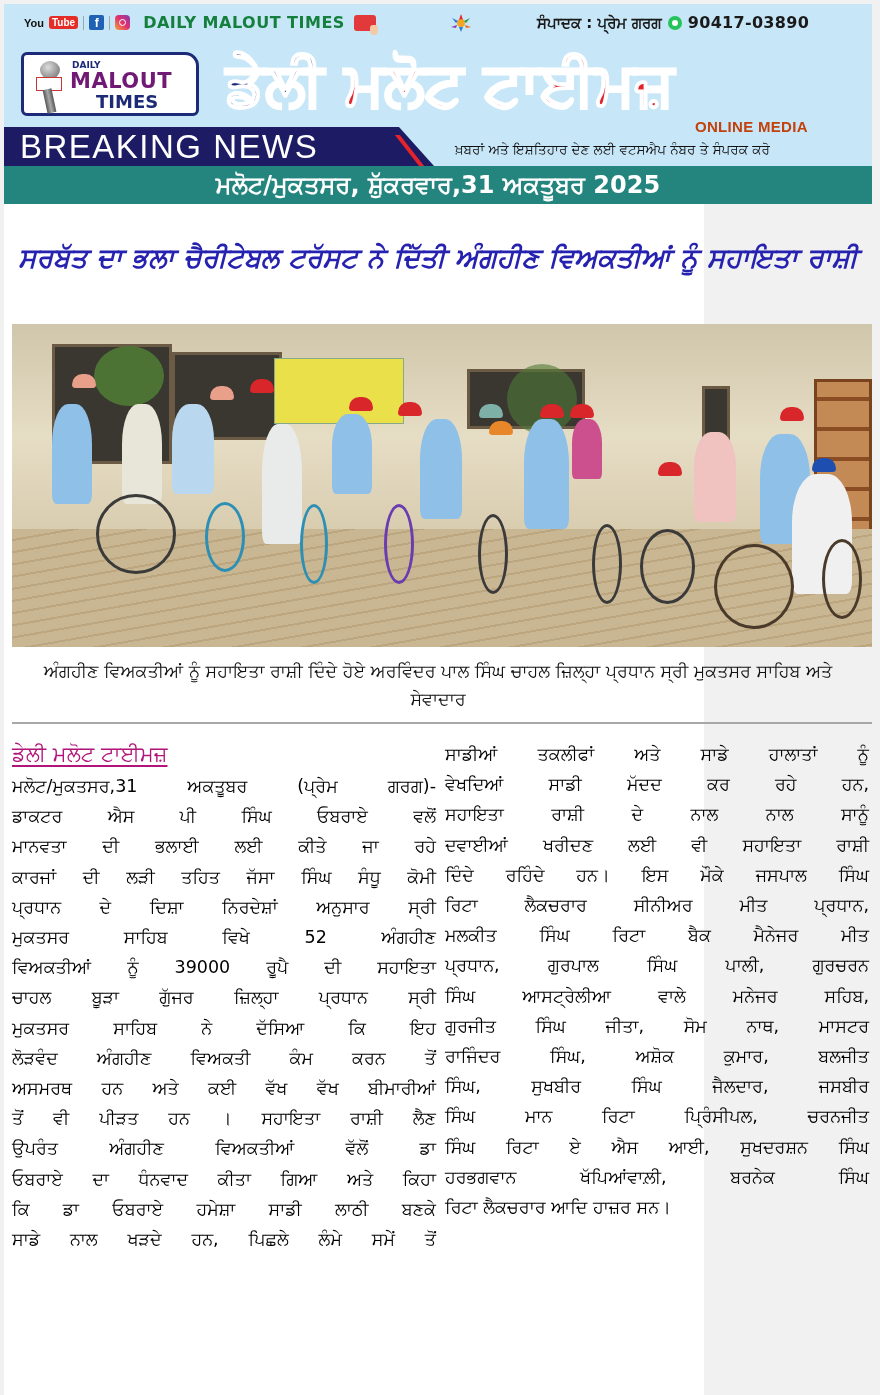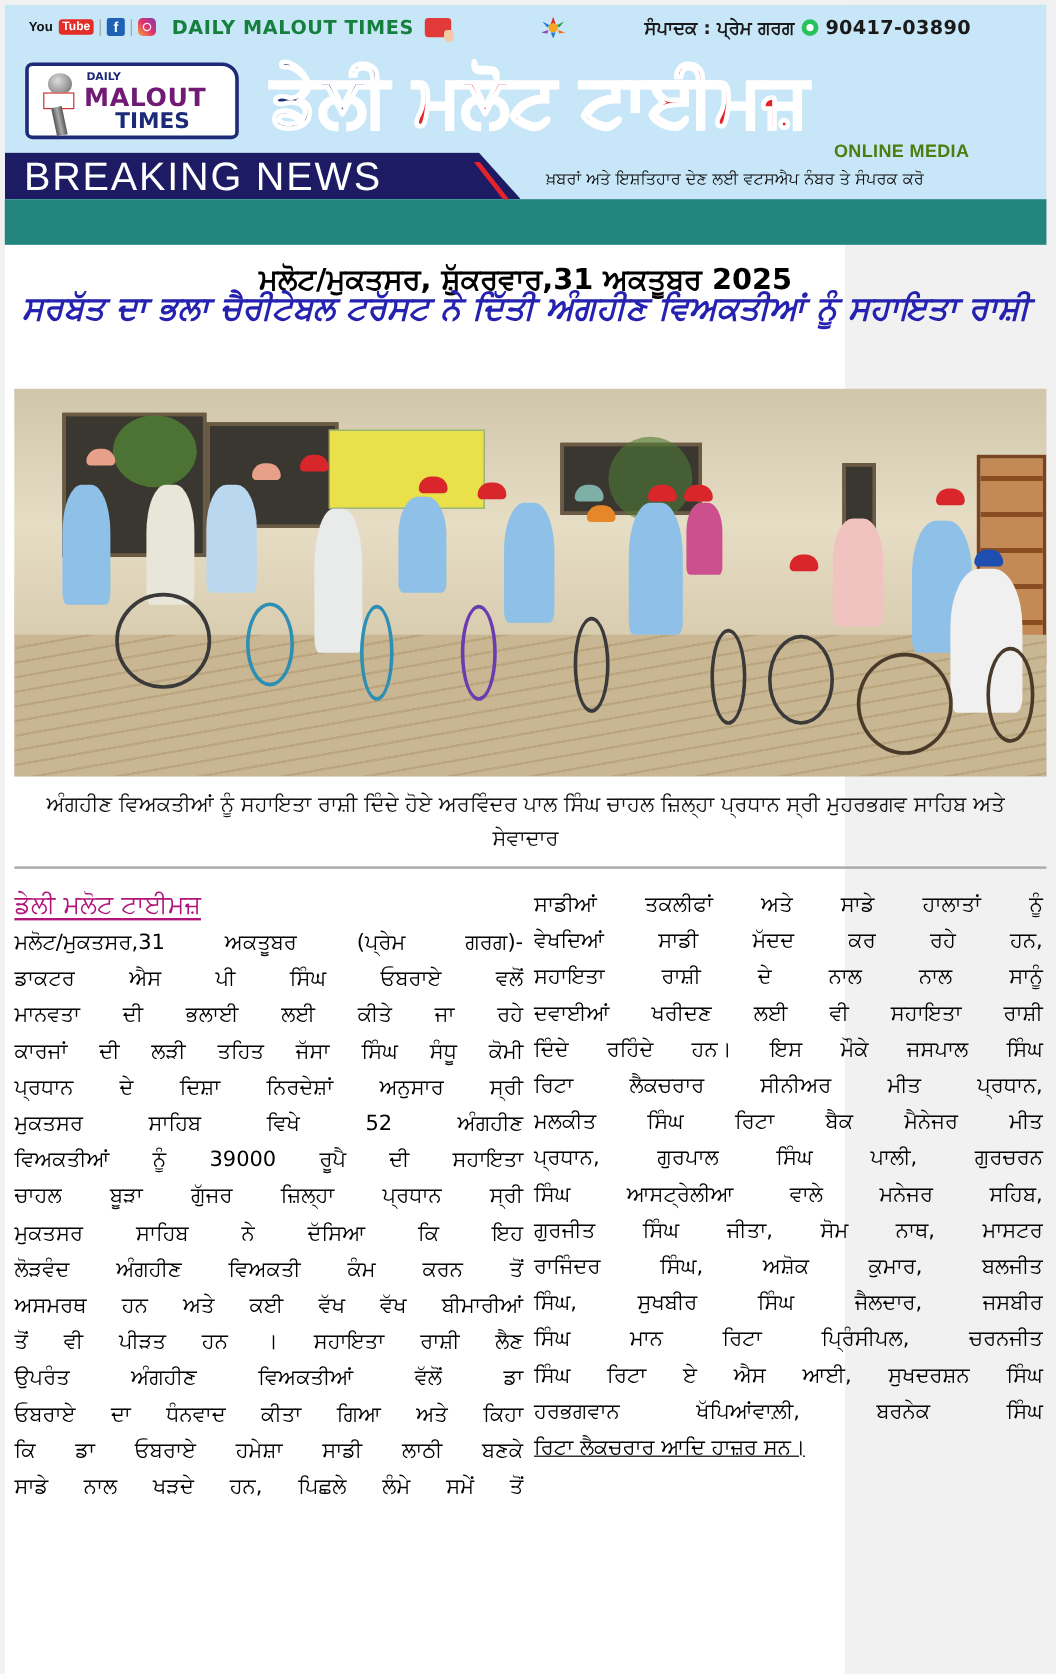--- a/index.html
+++ b/index.html
@@ -43,33 +43,33 @@
   .logo-malout { position:absolute; left:46px; top:14px; font: bold 21px "DejaVu Sans", sans-serif; color:#701a75; letter-spacing: 0.5px; }
   .logo-times { position:absolute; left:72px; top:36px; font: bold 18px "DejaVu Sans", sans-serif; color:#1d2a78; }
 
   .big-title {
     position: absolute; left: 222px; top: 40px; height: 80px;
     font: bold 60px "DejaVu Sans", sans-serif; line-height: 80px; white-space: nowrap;
     -webkit-text-stroke: 2px #fff;
   }
   .bt-blue { color: #1d2a78; }
   .bt-red { color: #e4232a; }
-  .online-media { position:absolute; left: 691px; top: 114px; font: bold 15px "Liberation Sans", sans-serif; color:#4d7c0f; letter-spacing: 0.3px; }
+  .online-media { position:absolute; left: 691px; top: 114px; font: bold 15px "Liberation Sans", sans-serif; color:#c2410c; letter-spacing: 0.3px; }
 
   .breaking-bar { position:absolute; left:0; top:123px; width: 868px; height: 39px; }
   .breaking-navy {
     position:absolute; left:0; top:0; width: 430px; height: 39px; background:#1d1b63;
     clip-path: polygon(0 0, 395px 0, 430px 39px, 0 39px);
   }
   .breaking-text { position:absolute; left: 16px; top: 1px; font: 33px "Liberation Sans", sans-serif; color:#fff; letter-spacing: 1.5px; line-height: 38px; }
   .red-slash { position:absolute; left: 419px; top: 8px; width: 5px; height: 36px; background:#e4232a; transform: skewX(38deg); transform-origin: bottom; }
   .breaking-sub { position:absolute; left: 451px; top: 14px; font: 13.5px "DejaVu Sans", sans-serif; color:#111; white-space: nowrap; }
 
   .date-bar { position:absolute; left:0; top:162px; width:868px; height:38px; background:#23857e; }
-  .date-text { position:absolute; left:0; top:0; width:868px; text-align:center; font: bold 24px "DejaVu Sans", sans-serif; color:#000000; line-height: 38px; margin-top: 48px; }
+  .date-text { position:absolute; left:0; top:0; width:868px; text-align:center; font: bold 24px "DejaVu Sans", sans-serif; color:#ffffff; line-height: 38px; }
 
   
   .headline {
     position:absolute; left: 0; top: 232px; width: 868px; text-align:center;
     font: bold italic 27px "DejaVu Sans", sans-serif; color:#2622b0; line-height: 44px;
     padding: 0 12px;
   }
 
   
   .photo {
@@ -96,21 +96,21 @@
   
   .col {
     position:absolute; top: 733px; width: 424px;
     font: 17.5px "DejaVu Sans", sans-serif; line-height: 30.2px; color:#000;
     text-align: justify;
   }
   .col-left { left: 8px; }
   .col-right { left: 441px; top: 735px; }
   .byline { color:#b1157a; text-decoration: underline; text-decoration-thickness: 2px; text-underline-offset: 4px; font-size: 21px; display:block; line-height: 34px; }
   .line { display:block; text-align: justify; text-align-last: justify; white-space: nowrap; }
-  .line.last { text-align-last: left; text-decoration: underline; }
+  .line.last { text-align-last: left; }
 </style>
 </head>
 <body>
 
 <div class="page">
 
   <header class="masthead">
     <div class="topline">
       <div class="social">
         <span class="yt-you">You</span>
@@ -213,21 +213,21 @@
     <div class="ph-wheel" style="left:193px;top:178px;width:40px;height:70px;border-color:#2d8fb3;"></div>
     <div class="ph-wheel" style="left:288px;top:180px;width:28px;height:80px;border-color:#2d8fb3;"></div>
     <div class="ph-wheel" style="left:372px;top:180px;width:30px;height:80px;border-color:#6a3cb0;"></div>
     <div class="ph-wheel" style="left:466px;top:190px;width:30px;height:80px;border-color:#3a3a3a;"></div>
     <div class="ph-wheel" style="left:580px;top:200px;width:30px;height:80px;border-color:#3a3a3a;"></div>
     <div class="ph-wheel" style="left:628px;top:205px;width:55px;height:75px;border-color:#3a3a3a;"></div>
     <div class="ph-wheel" style="left:702px;top:220px;width:80px;height:85px;border-color:#4a3a2a;"></div>
     <div class="ph-wheel" style="left:810px;top:215px;width:40px;height:80px;border-color:#4a3a2a;"></div>
   </div>
 
-  <p class="caption">ਅੰਗਹੀਣ ਵਿਅਕਤੀਆਂ ਨੂੰ ਸਹਾਇਤਾ ਰਾਸ਼ੀ ਦਿੰਦੇ ਹੋਏ ਅਰਵਿੰਦਰ ਪਾਲ ਸਿੰਘ ਚਾਹਲ ਜ਼ਿਲ੍ਹਾ ਪ੍ਰਧਾਨ ਸ੍ਰੀ ਮੁਹਰਭਗਵ ਸਾਹਿਬ ਅਤੇ ਸੇਵਾਦਾਰ</p>
+  <p class="caption">ਅੰਗਹੀਣ ਵਿਅਕਤੀਆਂ ਨੂੰ ਸਹਾਇਤਾ ਰਾਸ਼ੀ ਦਿੰਦੇ ਹੋਏ ਅਰਵਿੰਦਰ ਪਾਲ ਸਿੰਘ ਚਾਹਲ ਜ਼ਿਲ੍ਹਾ ਪ੍ਰਧਾਨ ਸ੍ਰੀ ਮੁਕਤਸਰ ਸਾਹਿਬ ਅਤੇ ਸੇਵਾਦਾਰ</p>
   <div class="divider"></div>
 
   <div class="col col-left">
     <span class="byline">ਡੇਲੀ ਮਲੋਟ ਟਾਈਮਜ਼</span>
     <span class="line">ਮਲੋਟ/ਮੁਕਤਸਰ,31 ਅਕਤੂਬਰ (ਪ੍ਰੇਮ ਗਰਗ)-</span>
     <span class="line">ਡਾਕਟਰ ਐਸ ਪੀ ਸਿੰਘ ਓਬਰਾਏ ਵਲੋਂ</span>
     <span class="line">ਮਾਨਵਤਾ ਦੀ ਭਲਾਈ ਲਈ ਕੀਤੇ ਜਾ ਰਹੇ</span>
     <span class="line">ਕਾਰਜਾਂ ਦੀ ਲੜੀ ਤਹਿਤ ਜੱਸਾ ਸਿੰਘ ਸੰਧੂ ਕੋਮੀ</span>
     <span class="line">ਪ੍ਰਧਾਨ ਦੇ ਦਿਸ਼ਾ ਨਿਰਦੇਸ਼ਾਂ ਅਨੁਸਾਰ ਸ੍ਰੀ</span>
     <span class="line">ਮੁਕਤਸਰ ਸਾਹਿਬ ਵਿਖੇ 52 ਅੰਗਹੀਣ</span>

